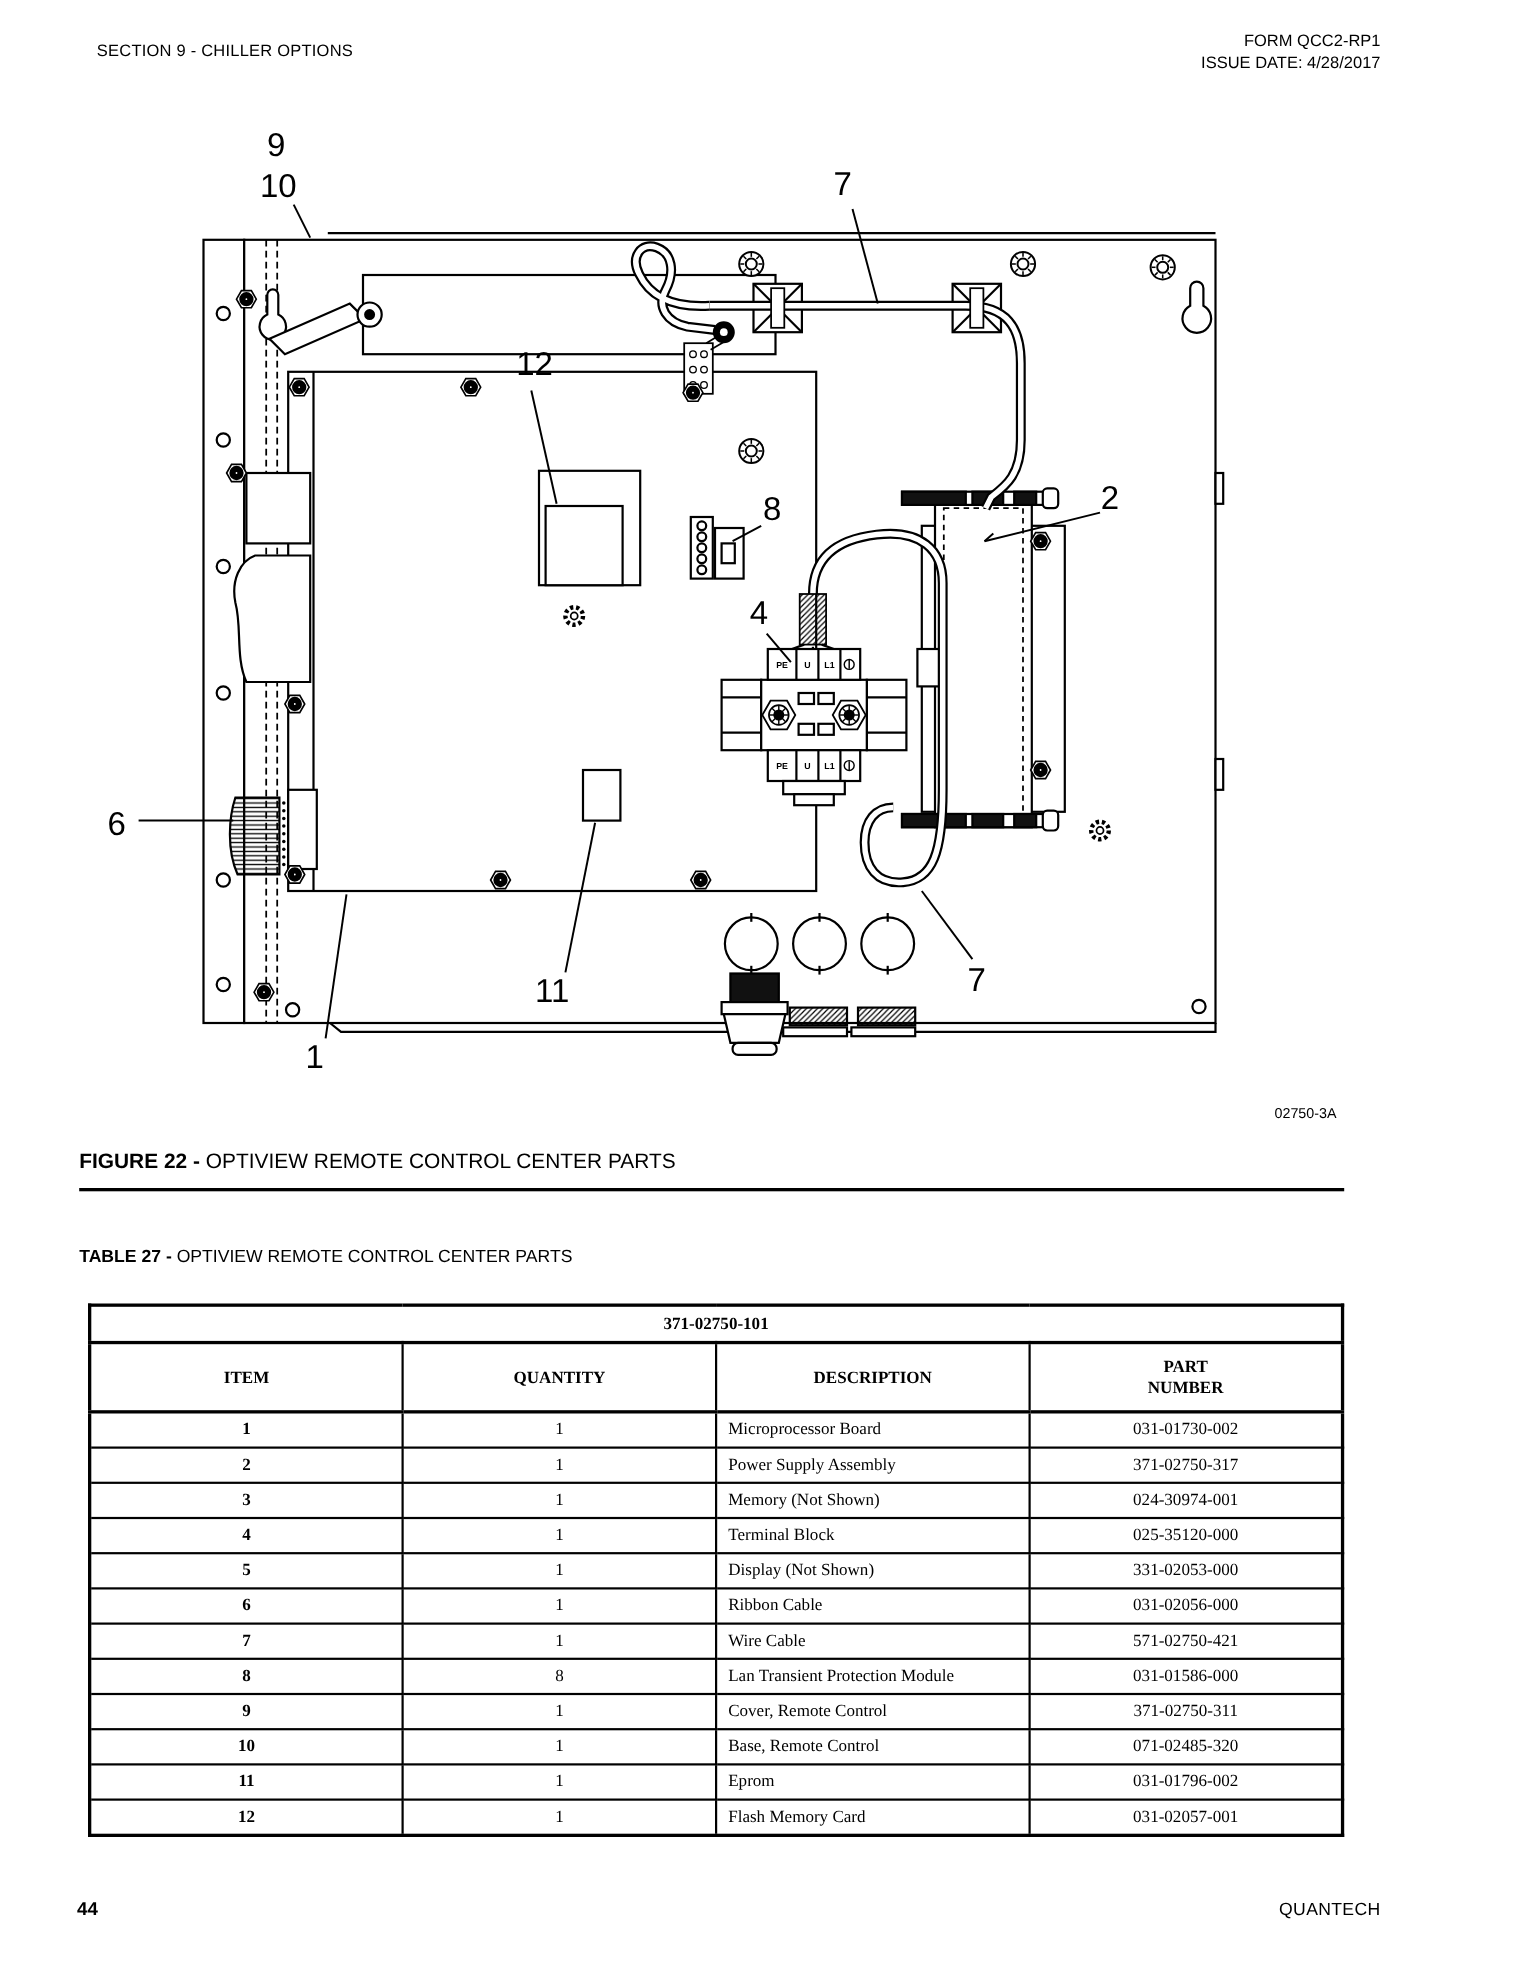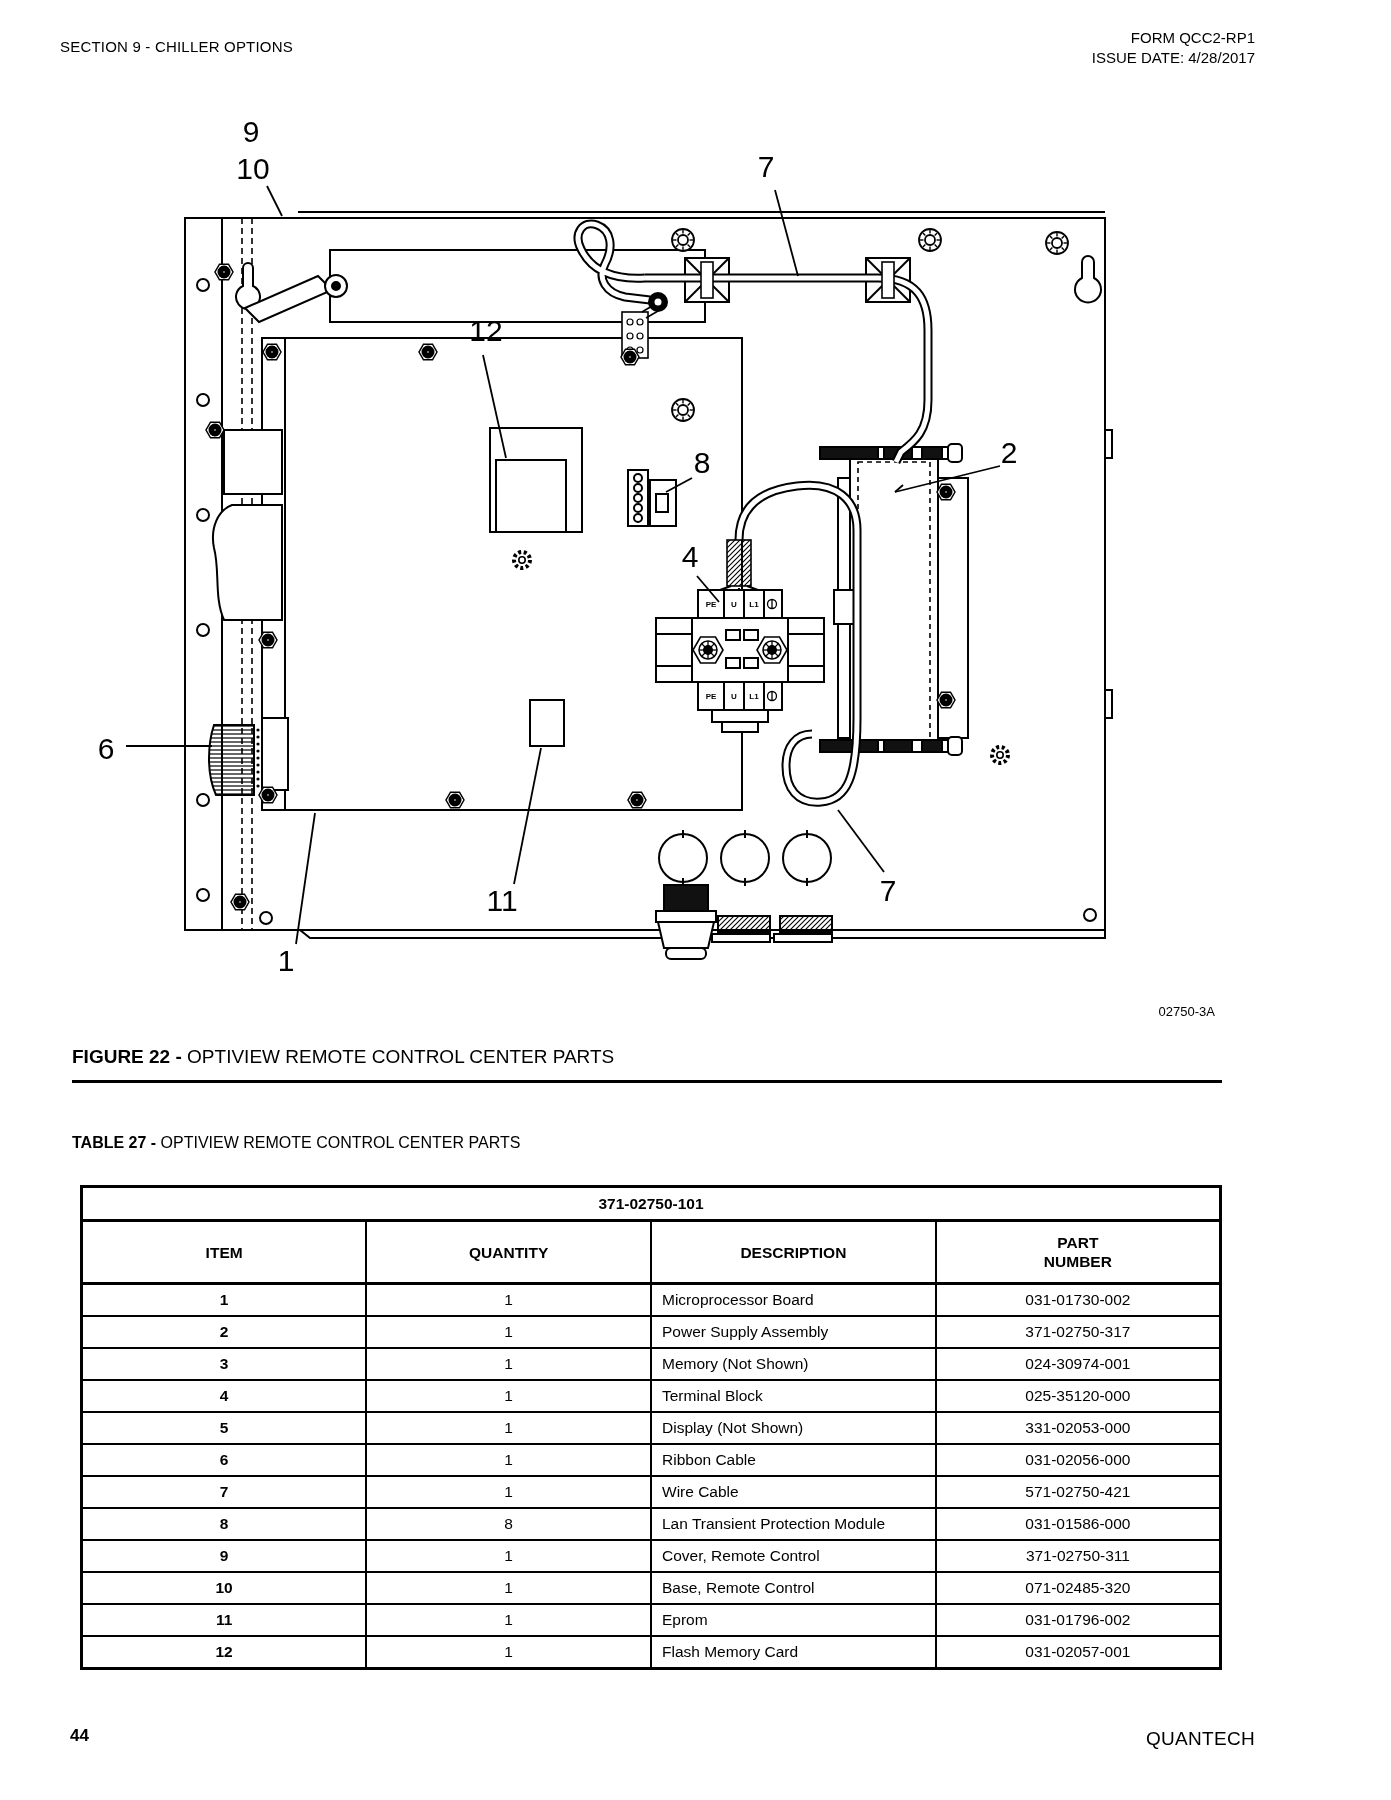--- a/index.html
+++ b/index.html
@@ -1,46 +1,46 @@
 <!DOCTYPE html>
 <html><head>
 <meta charset="utf-8">
 <style>
   html,body{margin:0;padding:0;background:#e8e8e8;}
   .page{position:relative;width:1391px;height:1800px;background:#ffffff;
         font-family:"Liberation Sans", sans-serif;color:#000;overflow:hidden;margin:0 auto;}
   
-  .hdr-left{position:absolute;top:38px;left:60px;font-size:15px;letter-spacing:.2px;}
+  .hdr-left{position:absolute;top:38px;left:88px;font-size:15px;letter-spacing:.2px;}
   .hdr-right{position:absolute;top:28px;right:136px;font-size:15px;text-align:right;line-height:20px;}
   
   .diagram{position:absolute;top:0;left:0;width:1391px;height:1040px;}
   .co{font-size:30px;fill:#000;}
   .tiny{font-size:8px;fill:#000;font-weight:bold;}
   .dwg{font-size:13px;fill:#000;}
   
   .figcap{position:absolute;top:1046px;left:72px;font-size:19px;}
   .figcap b, .tabcap b{font-weight:bold;}
   .rule{position:absolute;top:1080px;left:72px;width:1150px;height:3px;background:#000;}
   .tabcap{position:absolute;top:1134px;left:72px;font-size:16px;}
   
   .parts{position:absolute;top:1185px;left:80px;border-collapse:collapse;table-layout:fixed;
-         width:1142px;font-size:15.5px;}
+         width:1142px;font-size:15.5px;font-family:Liberation Serif, serif;}
   .parts td,.parts th{border:2px solid #000;padding:0;vertical-align:middle;overflow:hidden;}
   .parts{border:3px solid #000;}
   .parts .group th{height:31px;font-size:15.5px;font-weight:bold;text-align:center;border-bottom:3px solid #000;}
   .parts .cols th{height:60px;font-weight:bold;text-align:center;font-size:15.5px;border-bottom:3px solid #000;line-height:19px;}
   .parts tbody td{height:30px;}
   .c-item{width:172px;text-align:center;font-weight:bold;margin-top:28px;}
   .c-qty{width:162px;text-align:center;}
   .c-desc{width:519px;text-align:left;padding-left:10px !important;}
   .c-part{width:289px;text-align:center;}
   td.c-item{font-weight:bold;}
   
   .ftr-left{position:absolute;top:1726px;left:70px;font-size:17px;font-weight:bold;}
-  .ftr-right{position:absolute;top:1728px;right:136px;font-size:19px;letter-spacing:.3px;}
+  .ftr-right{position:absolute;top:1728px;right:136px;font-size:16px;letter-spacing:.3px;}
 </style>
 </head>
 <body>
 
 <div class="page">
 
   <div class="hdr-left">SECTION 9 - CHILLER OPTIONS</div>
   <div class="hdr-right">
     <div>FORM QCC2-RP1</div>
     <div>ISSUE DATE: 4/28/2017</div>

